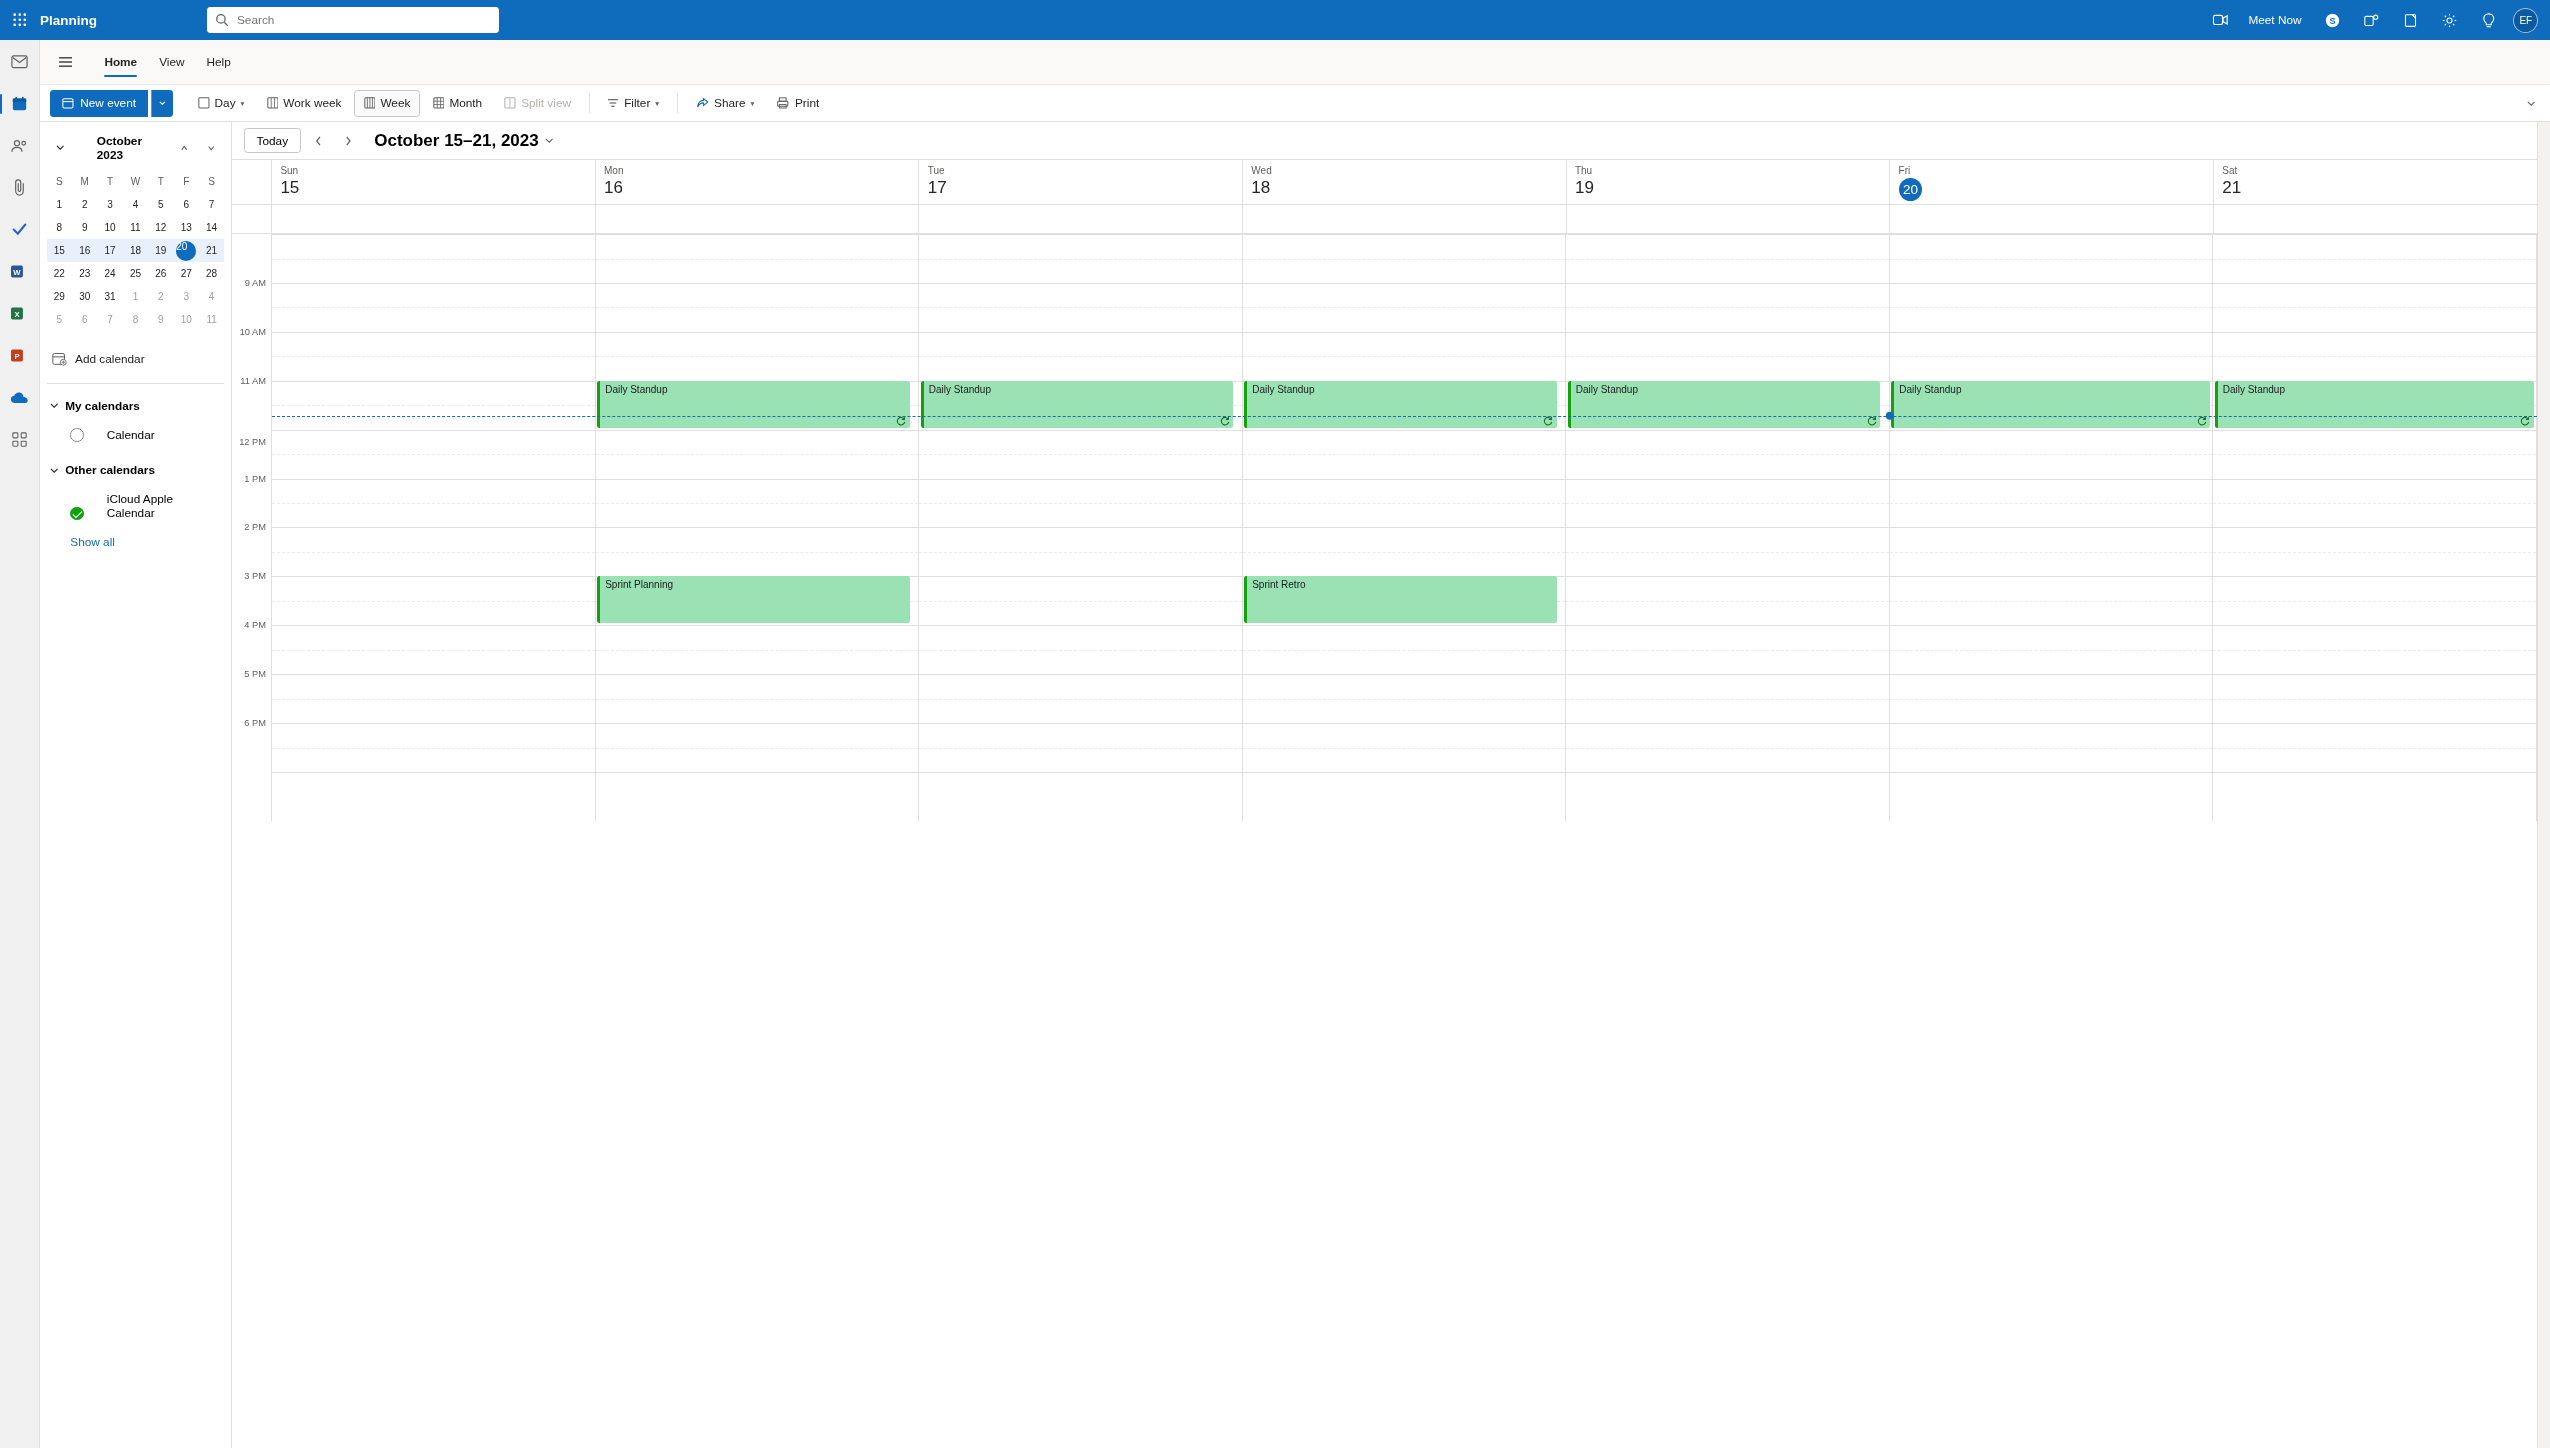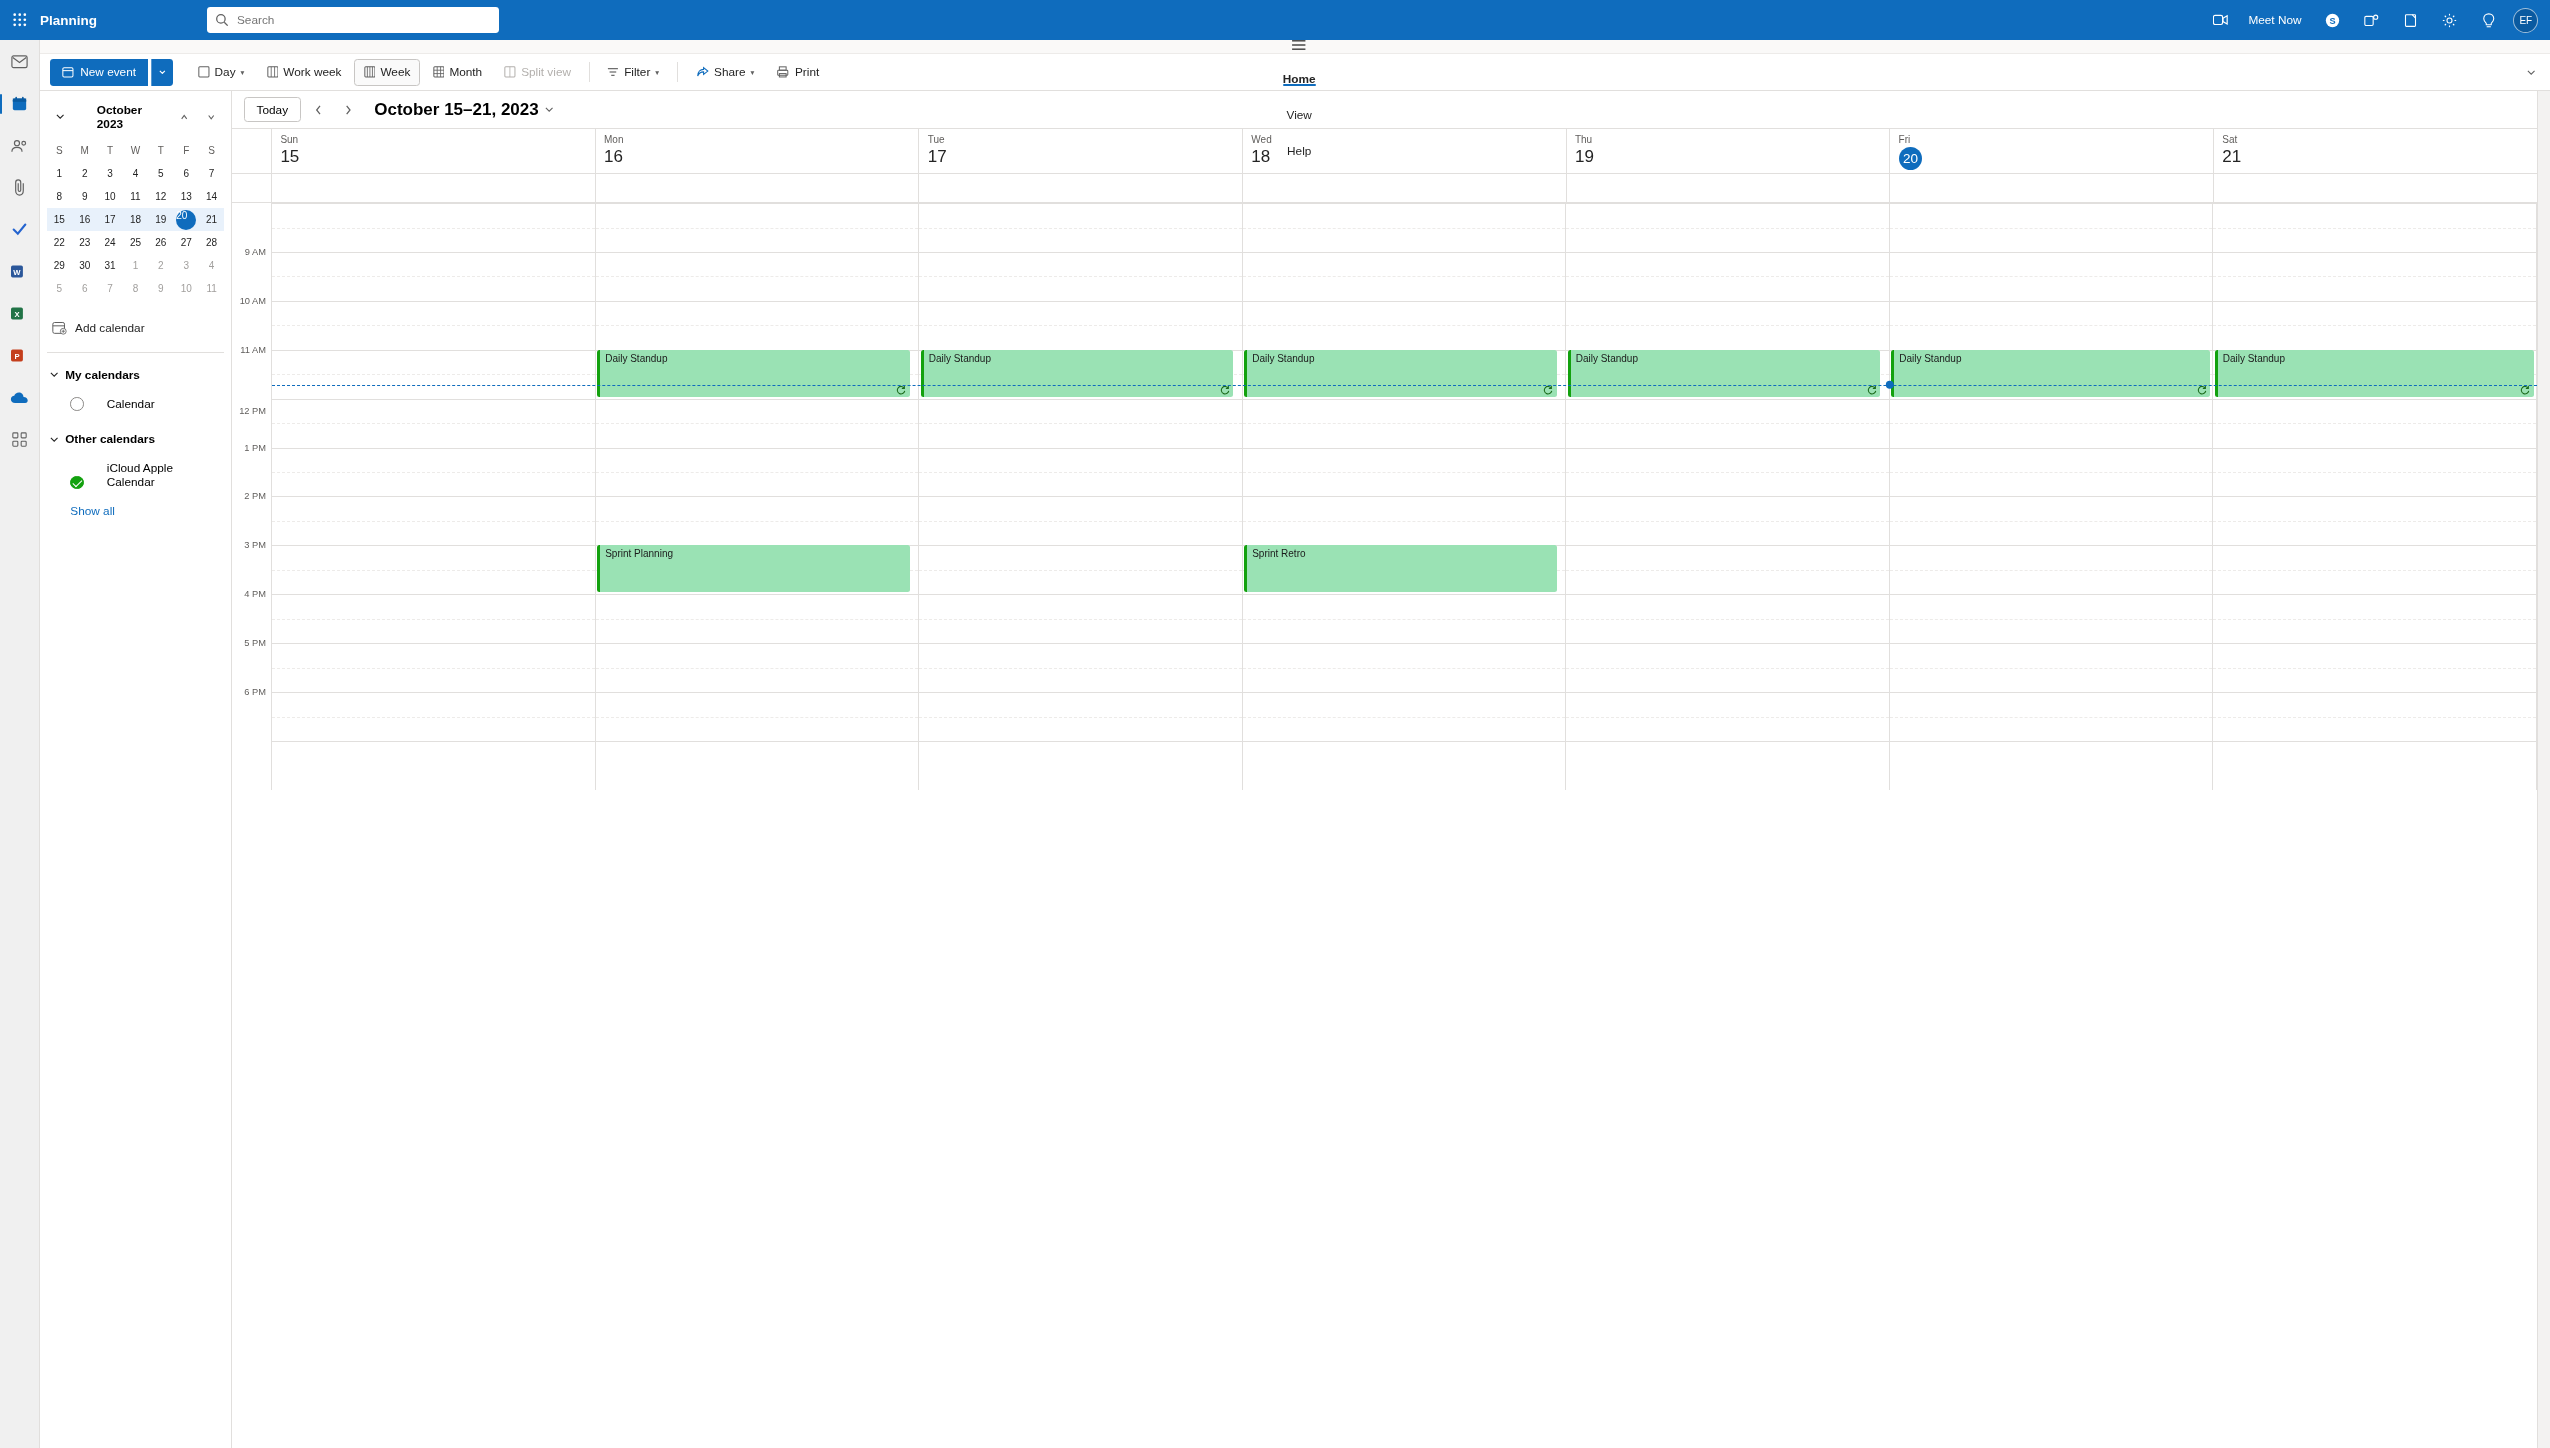--- a/index.html
+++ b/index.html
@@ -22,21 +22,21 @@
 
 
 .rail { width: 40px; background: #f0f0f0; border-right: 0.8px solid #e1dfdd; display: flex; flex-direction: column; align-items: center; padding-top: 8.4px; gap: 15px; flex-shrink: 0; }
 .rail-item { width: 35px; height: 27px; display: flex; align-items: center; justify-content: center; cursor: pointer; position: relative; }
 .rail-item.active::before { content: ''; position: absolute; left: -2.5px; top: 3.4px; bottom: 3.4px; width: 2.5px; background: #0f6cbd; border-radius: 1.7px; }
 
 
 .maincol { flex: 1; display: flex; flex-direction: column; min-width: 0; }
 
 
-.tabrow { height: 14px; display: flex; align-items: center; background: #faf9f8; padding-left: 8.4px; gap: 22px; border-bottom: 0.8px solid #edebe9; flex-direction: column; }
+.tabrow { height: 45px; display: flex; align-items: center; background: #faf9f8; padding-left: 8.4px; gap: 22px; border-bottom: 0.8px solid #edebe9; }
 .hamburger { width: 34px; display: flex; align-items: center; justify-content: center; cursor: pointer; }
 .tab { font-size: 11.8px; color: #242424; cursor: pointer; height: 30px; display: flex; align-items: center; position: relative; }
 .tab.active { font-weight: 600; }
 .tab.active::after { content: ''; position: absolute; bottom: 0; left: 0; right: 0; height: 2.5px; background: #0f6cbd; border-radius: 1.7px; }
 
 
 .toolbar { height: 37px; background: #fff; border-bottom: 0.8px solid #e1dfdd; display: flex; align-items: center; padding: 0 10px; gap: 3.4px; }
 .newbtn { height: 27px; background: #0f6cbd; color: #fff; border: none; border-radius: 3.4px 0 0 3.4px; padding: 0 11.8px; display: flex; align-items: center; gap: 6.7px; font-size: 11.8px; cursor: pointer; }
 .newbtn-drop { height: 27px; width: 22px; background: #0f6cbd; border: none; border-radius: 0 3.4px 3.4px 0; border-left: 0.8px solid rgba(255,255,255,0.3); cursor: pointer; display: flex; align-items: center; justify-content: center; }
 .tbtn { height: 27px; padding: 0 8.4px; display: flex; align-items: center; gap: 5px; font-size: 11.8px; color: #242424; cursor: pointer; border-radius: 3.4px; border: 0.8px solid transparent; background: transparent; }

